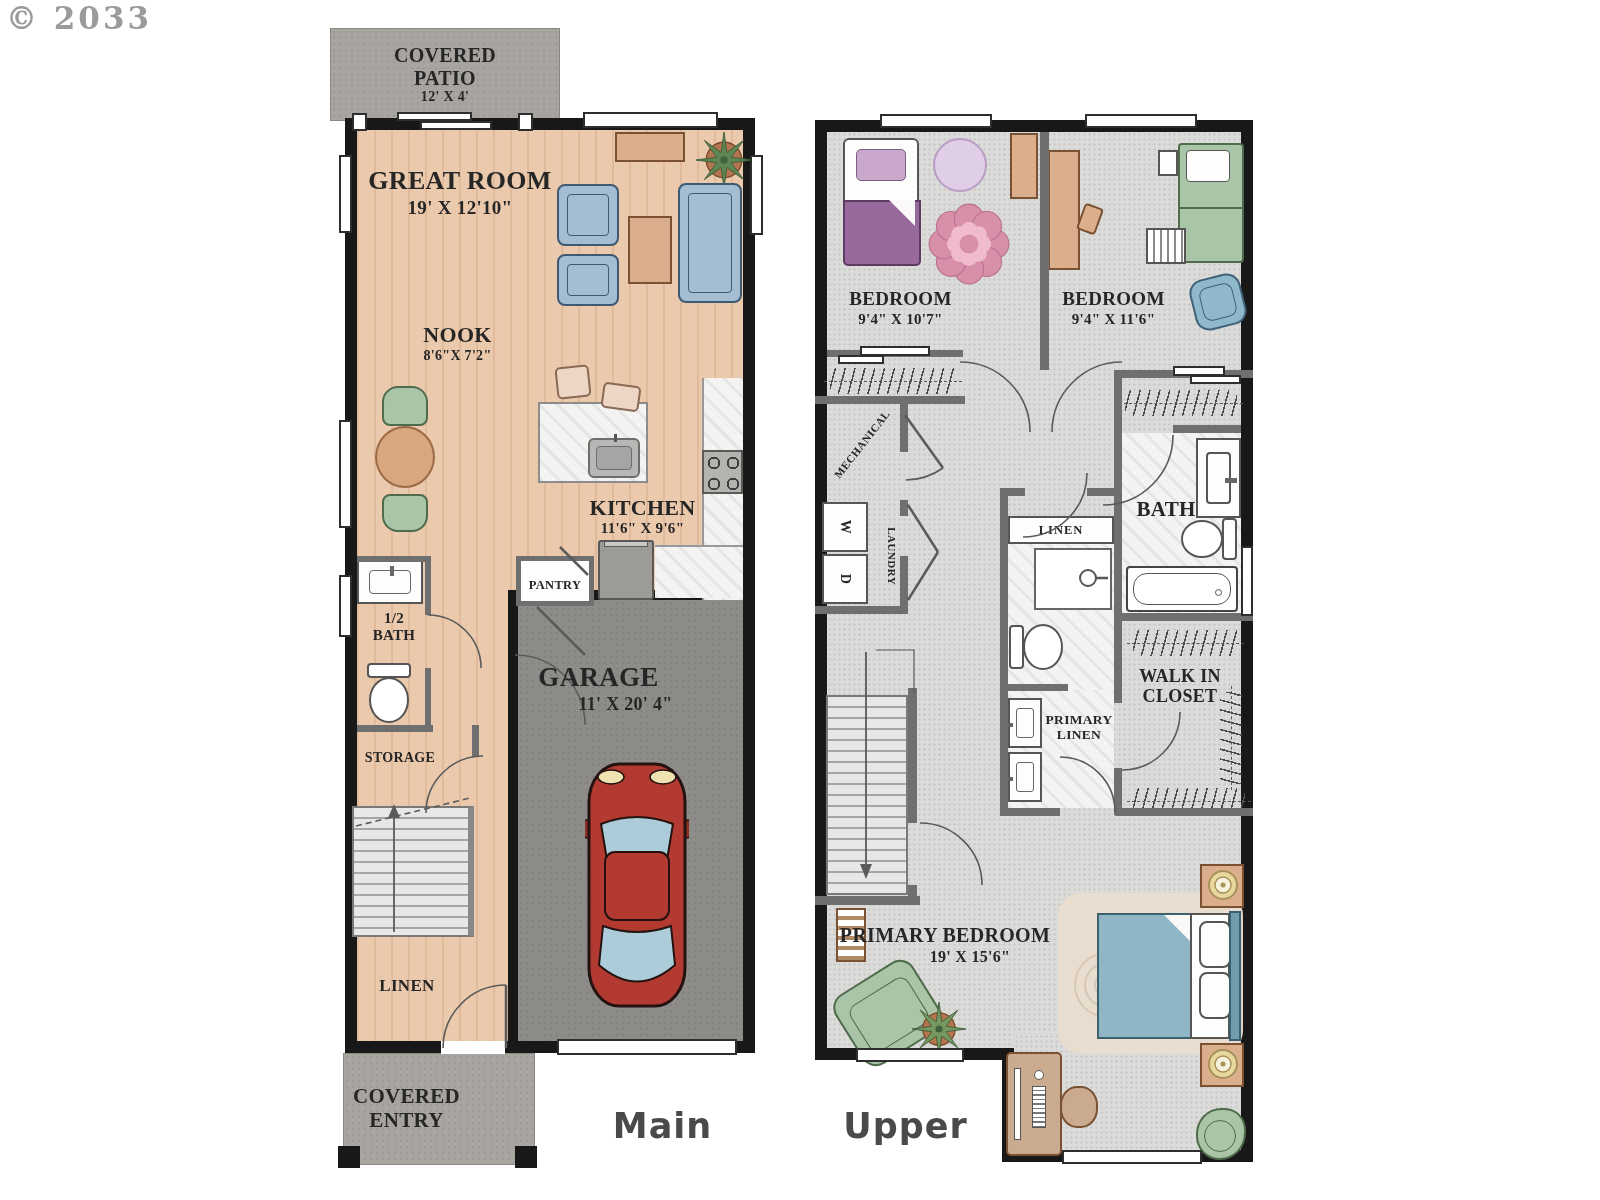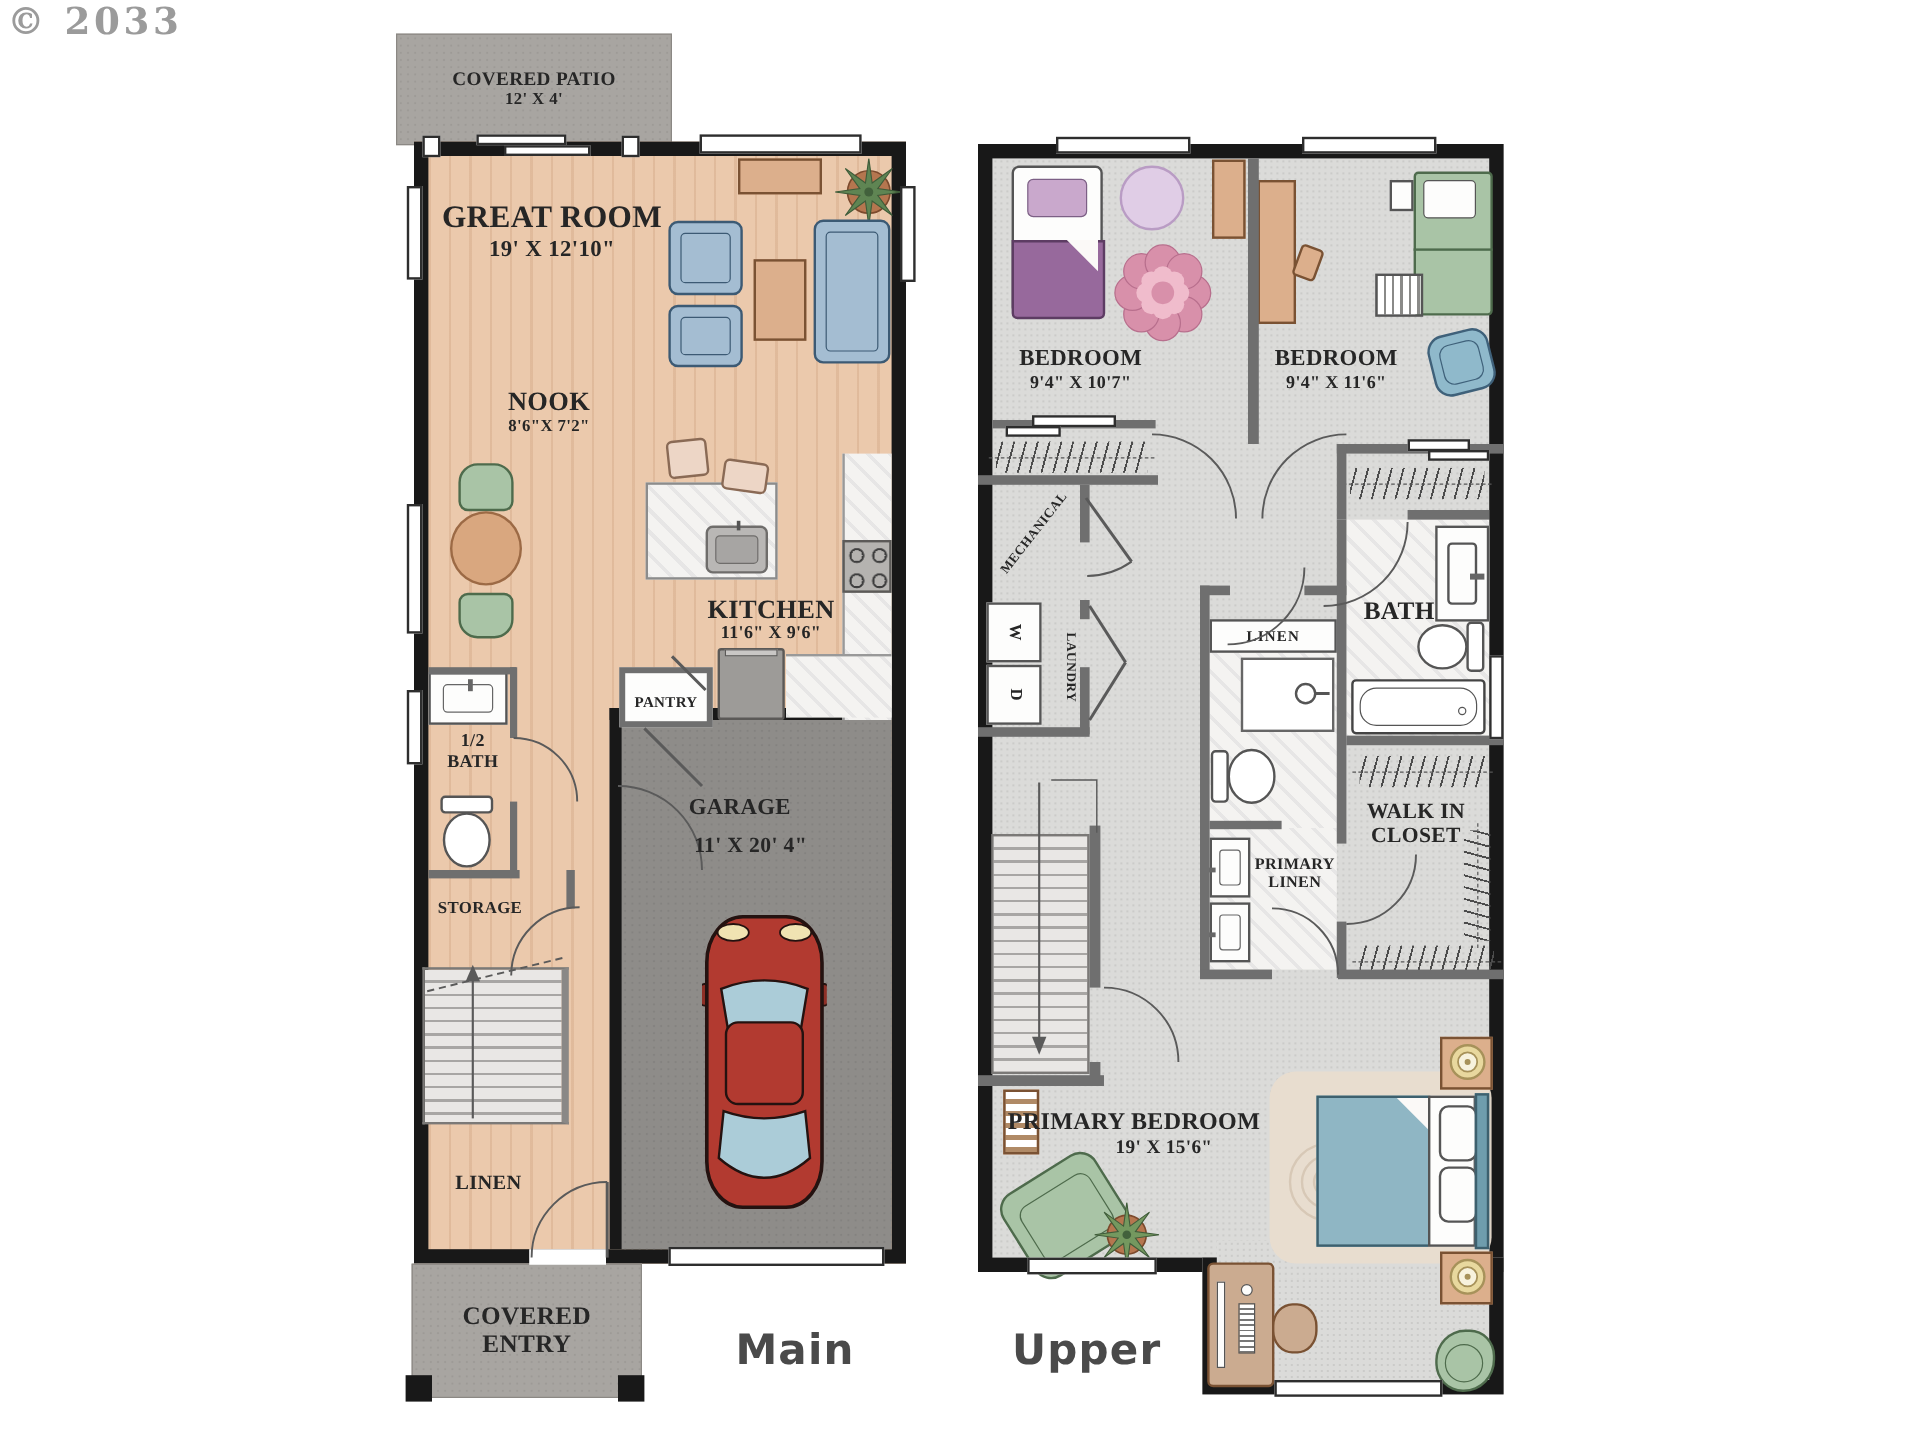--- a/index.html
+++ b/index.html
@@ -48,21 +48,21 @@
 </style>
 </head>
 <body>
 
 <div id="canvas">
 
   <div class="watermark">© 2033</div>
 
   <div class="abs patio" style="left:330px;top:28px;width:228px;height:91px;border:1px solid #8b8884;
               display:flex;flex-direction:column;align-items:center;justify-content:center;z-index:0;">
-    <div class="rlabel" style="position:static;font-size:16px;width:150px;">COVERED PATIO</div>
+    <div class="rlabel" style="position:static;font-size:20px;width:150px;">COVERED PATIO</div>
     <div class="rlabel" style="position:static;font-size:14px;">12' X 4'</div>
   </div>
 
   <div class="xbody wood" style="left:345px;top:118px;width:410px;height:935px;"></div>
 
   <div class="abs concrete" style="left:508px;top:590px;width:235px;height:451px;z-index:1;
               border-top:10px solid #181818;border-left:10px solid #181818;box-sizing:border-box;"></div>
 
   <div class="window" style="left:397px;top:112px;width:75px;height:9px;"></div>
   <div class="window" style="left:420px;top:121px;width:72px;height:9px;"></div>
@@ -135,37 +135,37 @@
     <rect x="95" y="60" width="10" height="18" rx="3" fill="#8e2f26" stroke="#241210" stroke-width="1.5"></rect>
     <rect x="4" y="4" width="96" height="242" rx="30" ry="38" fill="#b23a30" stroke="#241210" stroke-width="3"></rect>
     <ellipse cx="26" cy="17" rx="13" ry="7" fill="#f0e3b2" stroke="#241210" stroke-width="1.5"></ellipse>
     <ellipse cx="78" cy="17" rx="13" ry="7" fill="#f0e3b2" stroke="#241210" stroke-width="1.5"></ellipse>
     <path d="M16 64 Q52 50 88 64 L82 100 Q52 90 22 100 Z" fill="#abccd8" stroke="#241210" stroke-width="2"></path>
     <rect x="20" y="92" width="64" height="68" rx="10" fill="#b23a30" stroke="#241210" stroke-width="2"></rect>
     <path d="M18 166 Q52 178 86 166 L90 205 Q52 238 14 205 Z" fill="#abccd8" stroke="#241210" stroke-width="2"></path>
   </svg>
 
   <div class="abs patio" style="left:343px;top:1053px;width:190px;height:110px;border:1px solid #8b8884;
-              display:flex;align-items:center;justify-content:center;z-index:0;">
+              display:flex;align-items:center;z-index:0;">
     <div class="rlabel" style="position:static;font-size:21px;width:125px;">COVERED ENTRY</div>
   </div>
   <div class="xwall" style="left:338px;top:1146px;width:22px;height:22px;z-index:4;"></div>
   <div class="xwall" style="left:515px;top:1146px;width:22px;height:22px;z-index:4;"></div>
 
   <div class="rlabel" style="left:355px;top:166px;width:210px;font-size:26px;">GREAT ROOM</div>
   <div class="rlabel" style="left:355px;top:197px;width:210px;font-size:19px;">19' X 12'10"</div>
   <div class="rlabel" style="left:385px;top:323px;width:145px;font-size:22px;">NOOK</div>
   <div class="rlabel" style="left:385px;top:348px;width:145px;font-size:14px;">8'6"X 7'2"</div>
   <div class="rlabel" style="left:545px;top:496px;width:195px;font-size:22px;">KITCHEN</div>
   <div class="rlabel" style="left:545px;top:520px;width:195px;font-size:15px;">11'6" X 9'6"</div>
   <div class="rlabel" style="left:518px;top:578px;width:74px;font-size:12.5px;">PANTRY</div>
   <div class="rlabel" style="left:366px;top:610px;width:56px;font-size:15px;">1/2 BATH</div>
   <div class="rlabel" style="left:355px;top:750px;width:90px;font-size:14px;">STORAGE</div>
   <div class="rlabel" style="left:362px;top:976px;width:90px;font-size:17px;">LINEN</div>
-  <div class="rlabel" style="left:514px;top:662px;width:205px;font-size:19px;">GARAGE</div>
+  <div class="rlabel" style="left:496px;top:662px;width:205px;font-size:27px;">GARAGE</div>
   <div class="rlabel" style="left:523px;top:694px;width:205px;font-size:18px;">11' X 20' 4"</div>
   <div class="floor-name" style="left:600px;top:1106px;width:125px;">Main</div>
 
   <div class="xbody carpet" style="left:815px;top:120px;width:438px;height:940px;"></div>
   <div class="xbody carpet" style="left:1002px;top:1048px;width:251px;height:114px;"></div>
   <div class="abs carpet" style="left:1014px;top:1034px;width:227px;height:32px;z-index:1;"></div>
 
   <div class="window" style="left:880px;top:114px;width:112px;height:14px;"></div>
   <div class="window" style="left:1085px;top:114px;width:112px;height:14px;"></div>
   <div class="window" style="left:856px;top:1048px;width:108px;height:14px;"></div>

